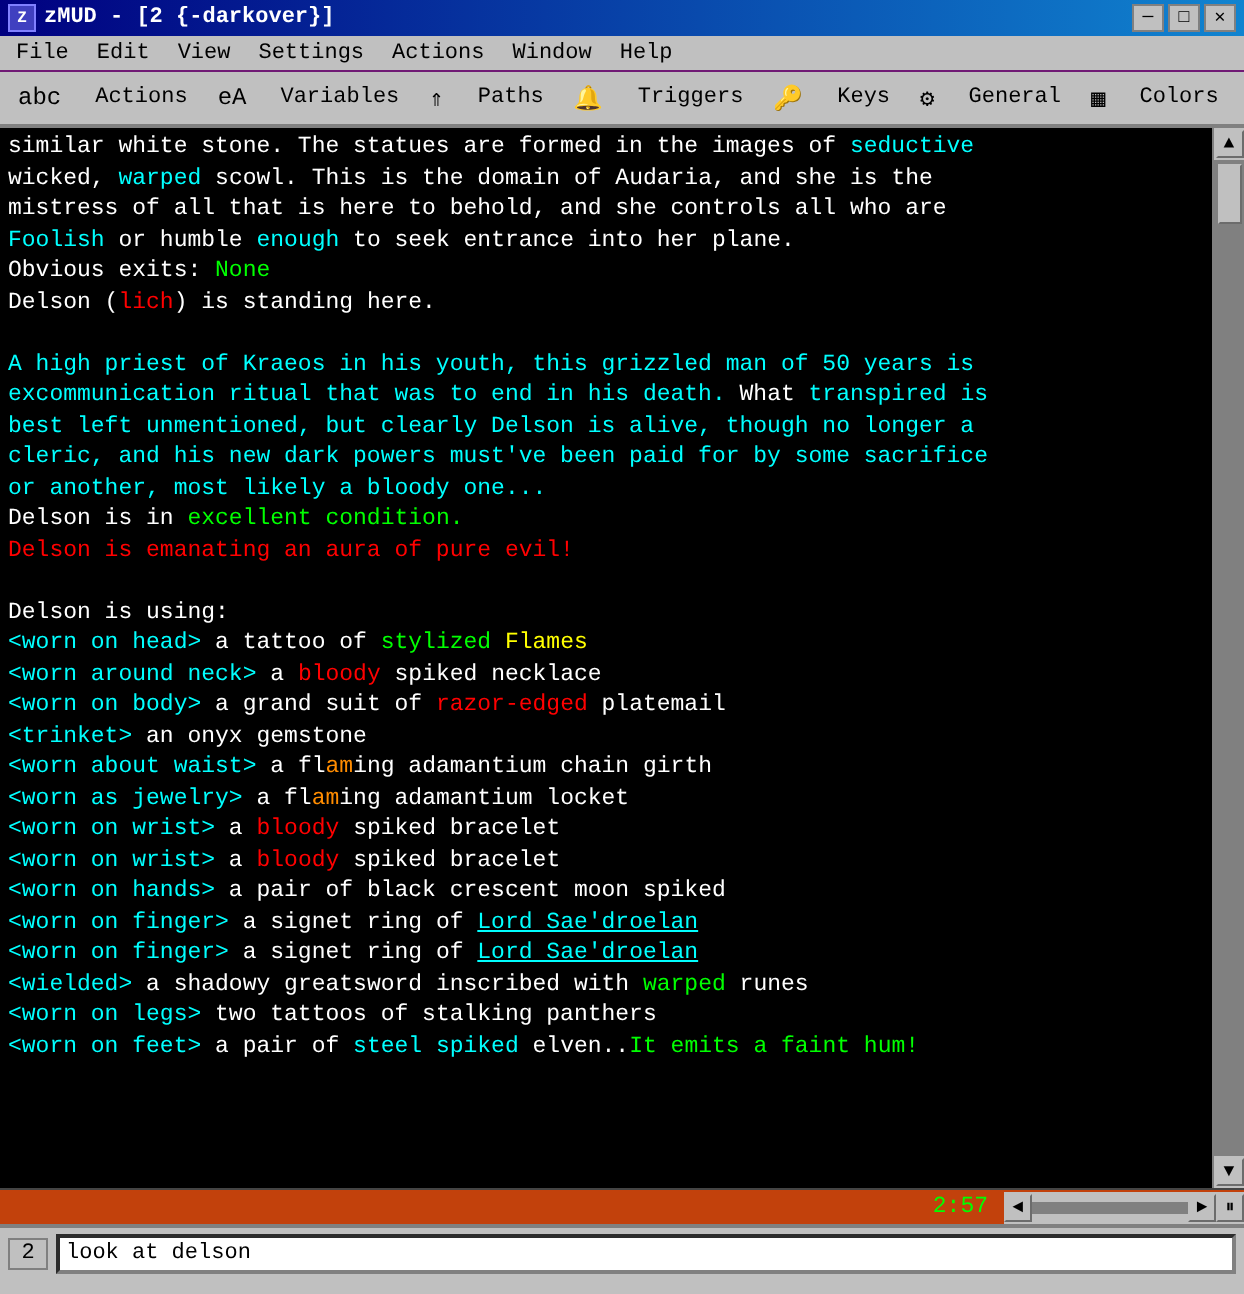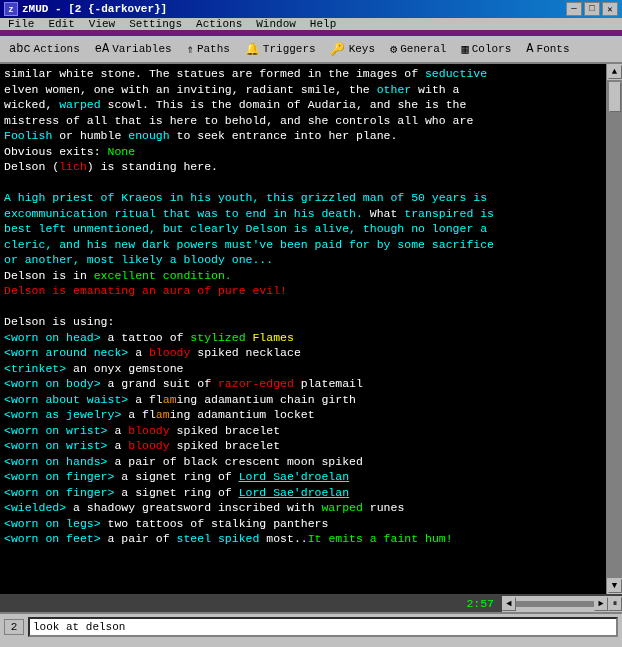--- a/index.html
+++ b/index.html
@@ -54,21 +54,21 @@
       justify-content: center;
       cursor: pointer;
       color: black;
     }
     
     .menu-bar {
       background: #c0c0c0;
       display: flex;
       align-items: center;
       padding: 1px 2px;
-      border-bottom: 6px solid #701a75;
+      border-bottom: 1px solid #701a75;
       height: 18px;
       gap: 2px;
     }
     .menu-item {
       padding: 1px 6px;
       font-size: 11px;
       cursor: pointer;
       color: black;
     }
     
@@ -77,21 +77,21 @@
       display: flex;
       align-items: center;
       padding: 2px 2px;
       border-bottom: 2px solid #808080;
       height: 28px;
       gap: 1px;
     }
     .toolbar-btn {
       display: flex;
       align-items: center;
-      gap: 3px;
+      gap: 17px;
       padding: 2px 6px;
       background: #c0c0c0;
       border: 1px solid transparent;
       font-size: 11px;
       cursor: pointer;
       color: black;
       height: 22px;
       white-space: nowrap;
     }
     .toolbar-icon {
@@ -194,23 +194,20 @@
   </div>
 
   <div style="display:flex; flex-direction:row; height: 530px; background:#000;">
     <div class="terminal" style="flex:1; position:relative; padding-right:18px;">
       <div class="terminal-inner">
 
         <div>
           <span class="c-white">similar white stone.  The statues are formed in the images of </span><span class="c-cyan">seductive</span>
         </div>
         <div>
-          <span class="c-white">elven women, one with an inviting, radiant smile, the </span><span class="c-cyan">other</span><span class="c-white"> with a</span>
-        </div>
-        <div>
           <span class="c-white">wicked, </span><span class="c-cyan">warped</span><span class="c-white"> scowl.  This is the domain of Audaria, and she is the</span>
         </div>
         <div>
           <span class="c-white">mistress of all that is here to behold, and she controls all who are</span>
         </div>
         <div>
           <span class="c-cyan">Foolish</span><span class="c-white"> or humble </span><span class="c-cyan">enough</span><span class="c-white"> to seek entrance into her plane.</span>
         </div>
         <div>
           <span class="c-white">Obvious exits: </span><span class="c-green">None</span>
@@ -244,26 +241,26 @@
         <div>
           <span class="c-white">Delson is using:</span>
         </div>
         <div>
           <span class="c-cyan">&lt;worn on head&gt;</span><span class="c-white">         a tattoo of </span><span class="c-green">stylized </span><span class="c-yellow">Flames</span>
         </div>
         <div>
           <span class="c-cyan">&lt;worn around neck&gt;</span><span class="c-white">    a </span><span class="c-red">bloody</span><span class="c-white"> spiked necklace</span>
         </div>
         <div>
+          <span class="c-cyan">&lt;worn on body&gt;</span><span class="c-white">        a grand suit of </span><span class="c-red">razor-edged</span><span class="c-white"> platemail</span>
+        </div>
+        <div>
           <span class="c-cyan">&lt;trinket&gt;</span><span class="c-white">             an onyx gemstone</span>
         </div>
         <div>
-          <span class="c-cyan">&lt;worn on body&gt;</span><span class="c-white">        a grand suit of </span><span class="c-red">razor-edged</span><span class="c-white"> platemail</span>
-        </div>
-        <div>
           <span class="c-cyan">&lt;worn about waist&gt;</span><span class="c-white">    a fl</span><span class="c-orange">am</span><span class="c-white">ing adamantium chain girth</span>
         </div>
         <div>
           <span class="c-cyan">&lt;worn as jewelry&gt;</span><span class="c-white">     a fl</span><span class="c-orange">am</span><span class="c-white">ing adamantium locket</span>
         </div>
         <div>
           <span class="c-cyan">&lt;worn on wrist&gt;</span><span class="c-white">       a </span><span class="c-red">bloody</span><span class="c-white"> spiked bracelet</span>
         </div>
         <div>
           <span class="c-cyan">&lt;worn on wrist&gt;</span><span class="c-white">       a </span><span class="c-red">bloody</span><span class="c-white"> spiked bracelet</span>
@@ -277,36 +274,36 @@
         <div>
           <span class="c-cyan">&lt;worn on finger&gt;</span><span class="c-white">      a signet ring of </span><span class="c-cyan underline">Lord Sae'droelan</span>
         </div>
         <div>
           <span class="c-cyan">&lt;wielded&gt;</span><span class="c-white">             a shadowy greatsword inscribed with </span><span class="c-green">warped</span><span class="c-white"> runes</span>
         </div>
         <div>
           <span class="c-cyan">&lt;worn on legs&gt;</span><span class="c-white">        two tattoos of stalking panthers</span>
         </div>
         <div>
-          <span class="c-cyan">&lt;worn on feet&gt;</span><span class="c-white">        a pair of </span><span class="c-cyan">steel spiked</span><span class="c-white"> most..</span><span class="c-green">It emits a faint hum!</span>
+          <span class="c-cyan">&lt;worn on feet&gt;</span><span class="c-white">        a pair of </span><span class="c-cyan">steel spiked</span><span class="c-white"> elven..</span><span class="c-green">It emits a faint hum!</span>
         </div>
 
       </div>
     </div>
 
     <div style="width:16px; background:#c0c0c0; display:flex; flex-direction:column; border-left:1px solid #808080;">
       <div style="width:14px; height:14px; background:#c0c0c0; border:1px outset #c0c0c0; display:flex; align-items:center; justify-content:center; font-size:9px; cursor:pointer; margin:1px auto;">▲</div>
       <div style="flex:1; background:#808080;">
         <div style="width:12px; height:30px; background:#c0c0c0; border:1px outset #c0c0c0; margin:0 auto; margin-top:2px;"></div>
       </div>
       <div style="width:14px; height:14px; background:#c0c0c0; border:1px outset #c0c0c0; display:flex; align-items:center; justify-content:center; font-size:9px; cursor:pointer; margin:1px auto;">▼</div>
     </div>
   </div>
 
-  <div style="display:flex; flex-direction:row; background:#404040; height:18px; align-items:center; border-top:1px solid #444;">
+  <div style="display:flex; flex-direction:row; background:#c2410c; height:18px; align-items:center; border-top:1px solid #444;">
     <div style="flex:1;"></div>
     <div style="color:#00ff00; font-size:11.5px; padding:0 8px;">2:57</div>
 
     <div style="display:flex; flex-direction:row; align-items:center; background:#c0c0c0; height:16px; width:120px;">
       <div style="width:14px; height:14px; background:#c0c0c0; border:1px outset #c0c0c0; display:flex; align-items:center; justify-content:center; font-size:9px; cursor:pointer;">◄</div>
       <div style="flex:1; background:#808080; height:6px;"></div>
       <div style="width:14px; height:14px; background:#c0c0c0; border:1px outset #c0c0c0; display:flex; align-items:center; justify-content:center; font-size:9px; cursor:pointer;">►</div>
       <div style="width:14px; height:14px; background:#c0c0c0; border:1px outset #c0c0c0; display:flex; align-items:center; justify-content:center; font-size:9px; cursor:pointer;">⏸</div>
     </div>
   </div>

